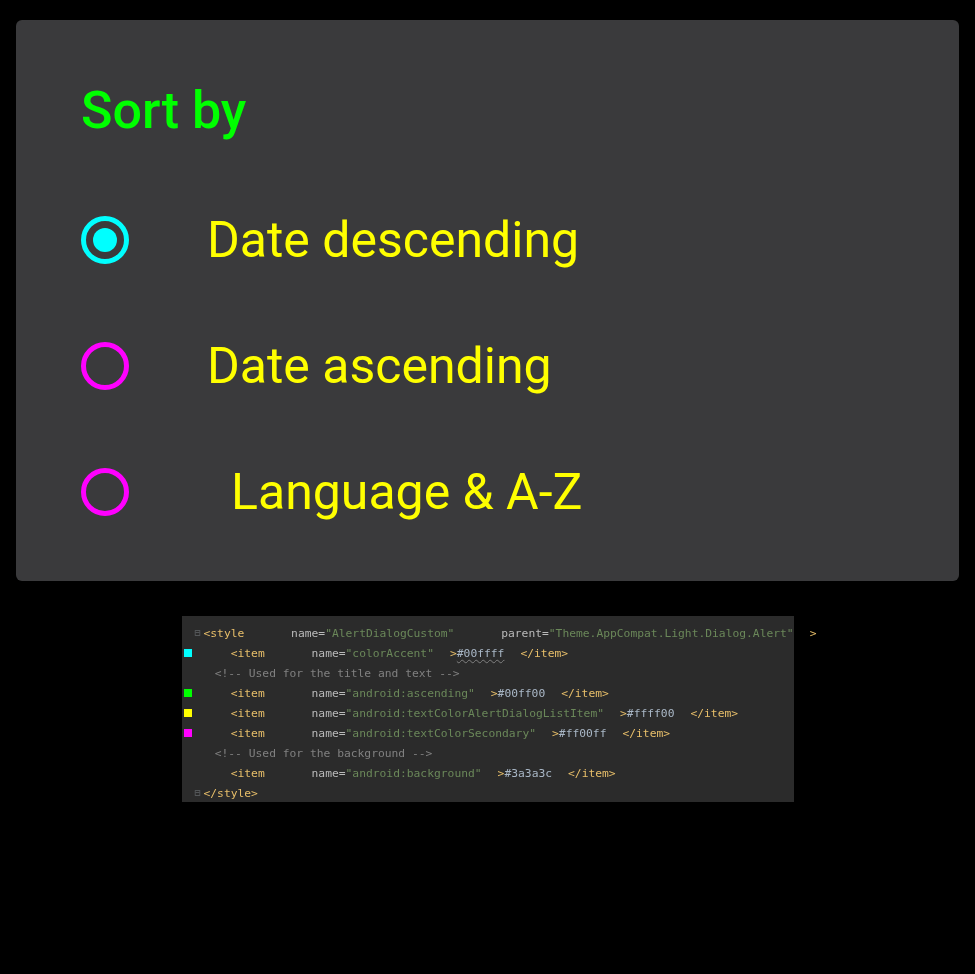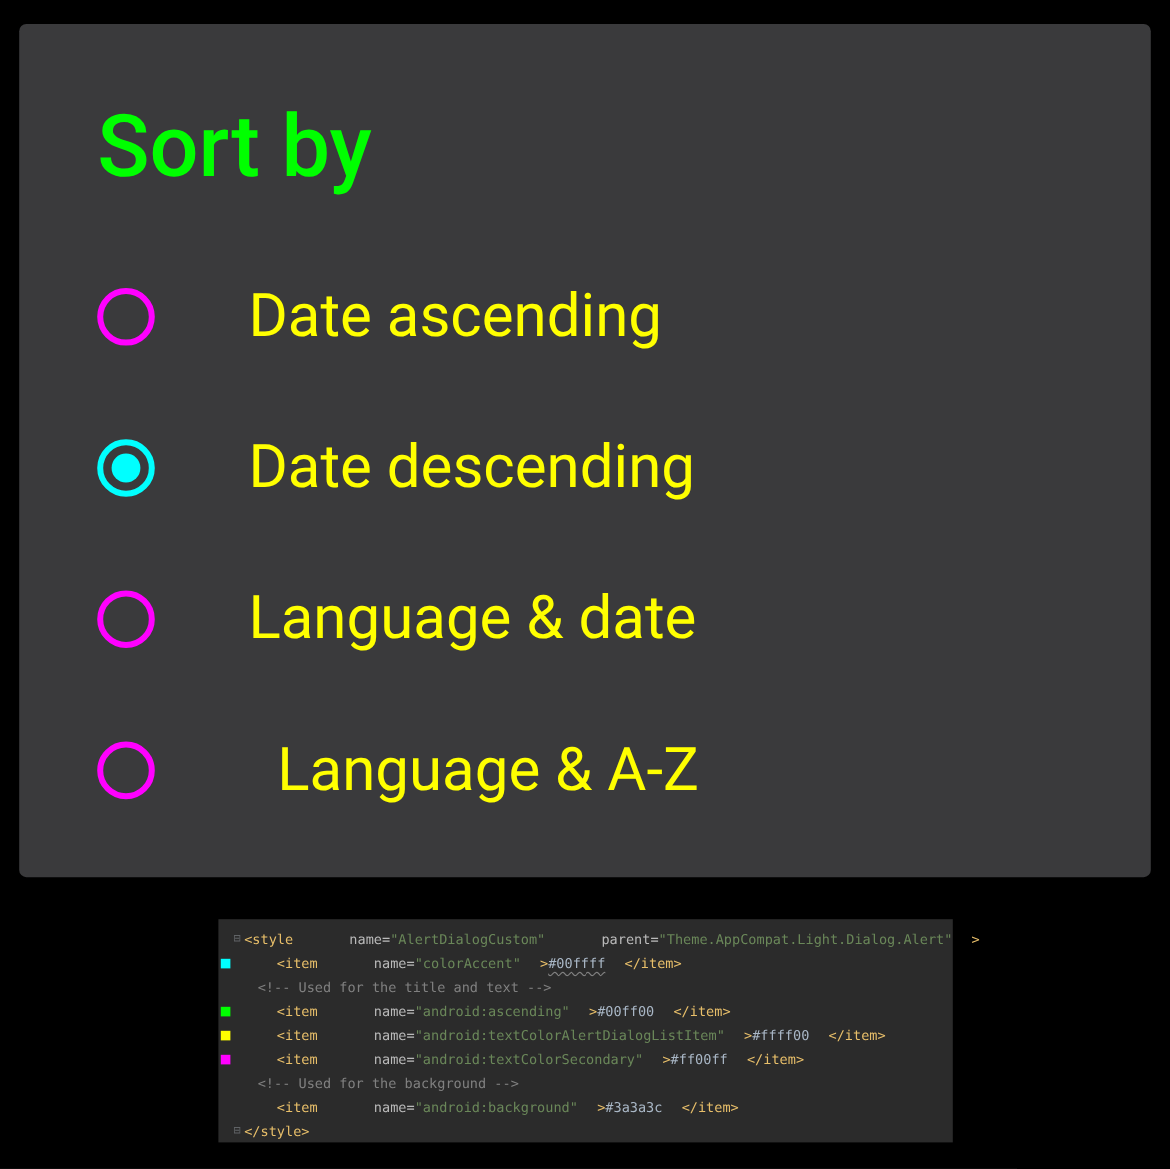--- a/index.html
+++ b/index.html
@@ -15,21 +15,21 @@
       padding: 20px 0;
     }
     .dialog {
       margin: 0 16px;
       background: #3a3a3c;
       border-radius: 6px;
       padding: 60px 65px 60px 65px;
     }
     .dialog-title {
       color: #00ff00;
-      font-size: 72px;
+      font-size: 52px;
       font-weight: 500;
       margin-bottom: 70px;
     }
     .radio-row {
       display: flex;
       align-items: center;
       margin-bottom: 68px;
       cursor: pointer;
     }
     .radio-row:last-child {
@@ -109,35 +109,31 @@
       text-underline-offset: 2px;
     }
   </style>
 </head>
 <body>
 
 <div class="dialog">
   <div class="dialog-title">Sort by</div>
 
   <div class="radio-row">
-    <span class="radio-outer"></span>
-    <span class="radio-label">Date ascending</span>
-  </div>
-
-  <div class="radio-row">
     <span class="radio-outer selected">
         <span class="radio-inner"></span>
       </span>
     <span class="radio-label">Date descending</span>
   </div>
 
   <div class="radio-row">
     <span class="radio-outer"></span>
-    <span class="radio-label">Language &amp; date</span>
+    <span class="radio-label">Date ascending</span>
   </div>
+
 
   <div class="radio-row">
     <span class="radio-outer"></span>
     <span class="radio-label">Language &amp; A-Z</span>
   </div>
 </div>
 
 <div class="code-block">
   <div class="gutter">
     <span class="gutter-fold" style="top:7px;">⊟</span>

